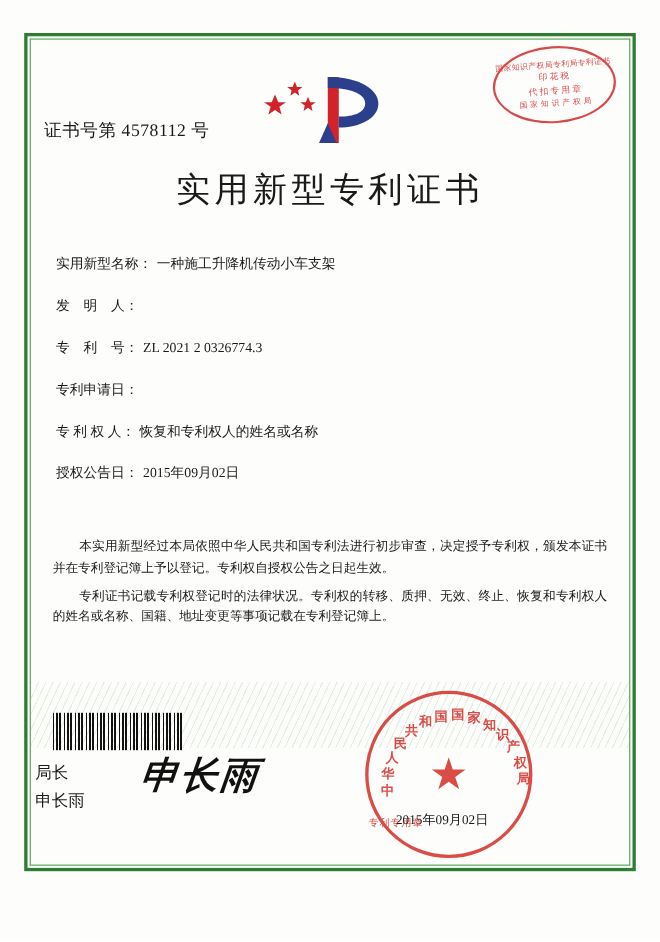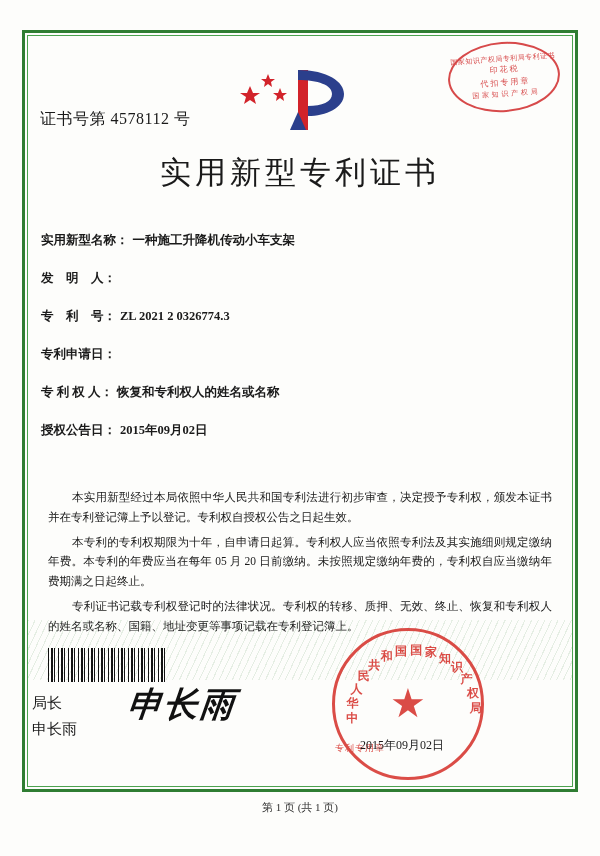--- a/index.html
+++ b/index.html
@@ -84,23 +84,22 @@
     text-align: center;
     font-size: 31px;
     font-weight: normal;
     letter-spacing: 4px;
     font-family: "Liberation Serif", "DejaVu Serif", serif;
   }
 
   
   .fields {
     position: absolute;
-    left: 41px; top: 232px;
+    left: 51px; top: 232px;
     width: 500px;
-    font-weight: bold;
   }
   .field-row {
     display: flex;
     align-items: baseline;
     margin-bottom: 21px;
     font-size: 12.5px;
   }
   .field-label {
     white-space: pre;
     flex: 0 0 auto;
@@ -273,21 +272,20 @@
       <span class="field-value">恢复和专利权人的姓名或名称</span>
     </div>
     <div class="field-row">
       <span class="field-label">授权公告日：</span>
       <span class="field-value">2015年09月02日</span>
     </div>
   </div>
 
   <div class="body-text">
     <p>本实用新型经过本局依照中华人民共和国专利法进行初步审查，决定授予专利权，颁发本证书并在专利登记簿上予以登记。专利权自授权公告之日起生效。</p>
-    <p>本专利的专利权期限为十年，自申请日起算。专利权人应当依照专利法及其实施细则规定缴纳年费。本专利的年费应当在每年 05 月 20 日前缴纳。未按照规定缴纳年费的，专利权自应当缴纳年费期满之日起终止。</p>
     <p>专利证书记载专利权登记时的法律状况。专利权的转移、质押、无效、终止、恢复和专利权人的姓名或名称、国籍、地址变更等事项记载在专利登记簿上。</p>
   </div>
 
   <div class="guilloche"></div>
 
   <div class="barcode"></div>
 
   <div class="sig-block">
     <div>局长</div>
     <div>申长雨</div>
@@ -310,15 +308,14 @@
       <span style="transform: rotate(58deg) translate(0,-62px) rotate(-58deg)">产</span>
       <span style="transform: rotate(72deg) translate(0,-62px) rotate(-72deg)">权</span>
       <span style="transform: rotate(86deg) translate(0,-62px) rotate(-86deg)">局</span>
     </div>
     <div class="seal-star">★</div>
     <div class="seal-bottom-text">专利专用章</div>
   </div>
 
   <div class="issue-date-bottom">2015年09月02日</div>
 
-  <div class="page-footer">第 1 页 (共 1 页)</div>
 
 </div>
 
 </body></html>

